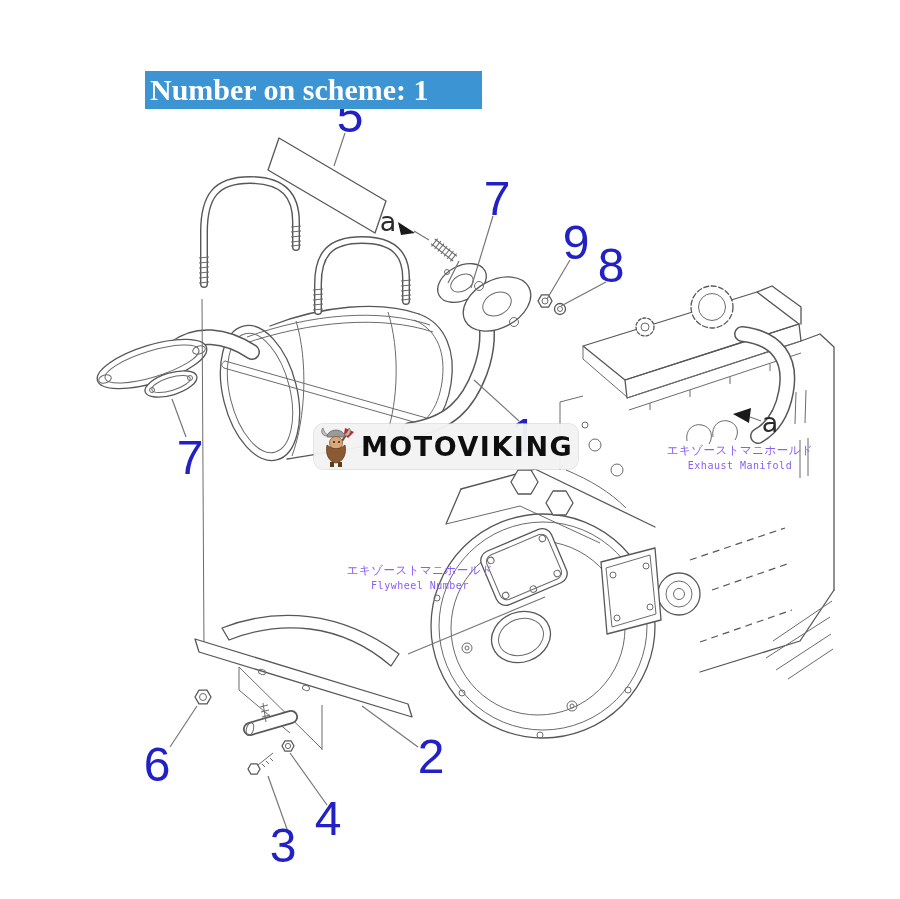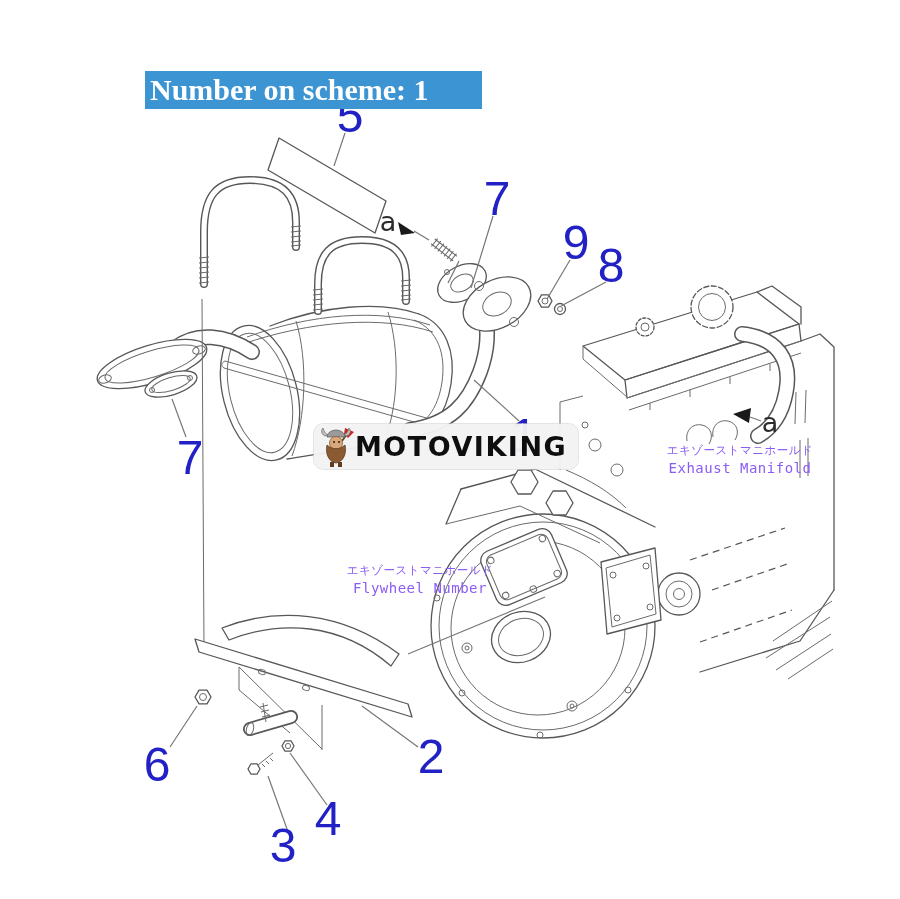--- a/index.html
+++ b/index.html
@@ -42,34 +42,34 @@
     transform:translate(-50%,-50%);font-family:"DejaVu Sans", sans-serif;
   }
   .a-top{left:388px;top:221px}
   .a-mfld{left:770px;top:422px}
 
   .partlabel{
     position:absolute;z-index:1;text-align:center;color:#8b5cf6;
     font-family:"DejaVu Sans Mono", monospace;
   }
   .partlabel .jp{font-size:11.5px;letter-spacing:0.5px;white-space:nowrap;}
-  .partlabel .en{font-size:14px;letter-spacing:0.5px;white-space:nowrap;margin-top:2px;}
+  .partlabel .en{font-size:10px;letter-spacing:0.5px;white-space:nowrap;margin-top:2px;}
   .lbl-manifold{left:665px;top:443px;width:150px;}
   .lbl-flywheel{left:344px;top:563px;width:152px;}
 
   .watermark{
     position:absolute;left:314px;top:424px;width:264px;height:45px;z-index:2;
     background:rgba(242,242,242,0.96);border-radius:10px;
     box-shadow:0 0 0 1px rgba(210,210,210,0.6);
     display:flex;align-items:center;
   }
   .watermark .mascot{width:36px;height:42px;margin-left:5px;flex:0 0 auto;}
   .watermark .wm-text{
     font-family:"DejaVu Sans", sans-serif;font-weight:bold;font-size:27px;
-    letter-spacing:1.5px;color:#0e0e0e;white-space:nowrap;
+    letter-spacing:1.5px;color:#0e0e0e;margin-left:6px;white-space:nowrap;
   }
 </style>
 </head>
 <body>
 
 <div id="stage">
 
   <svg class="diagram" width="900" height="899" viewBox="0 0 900 899">
 
     <g>

